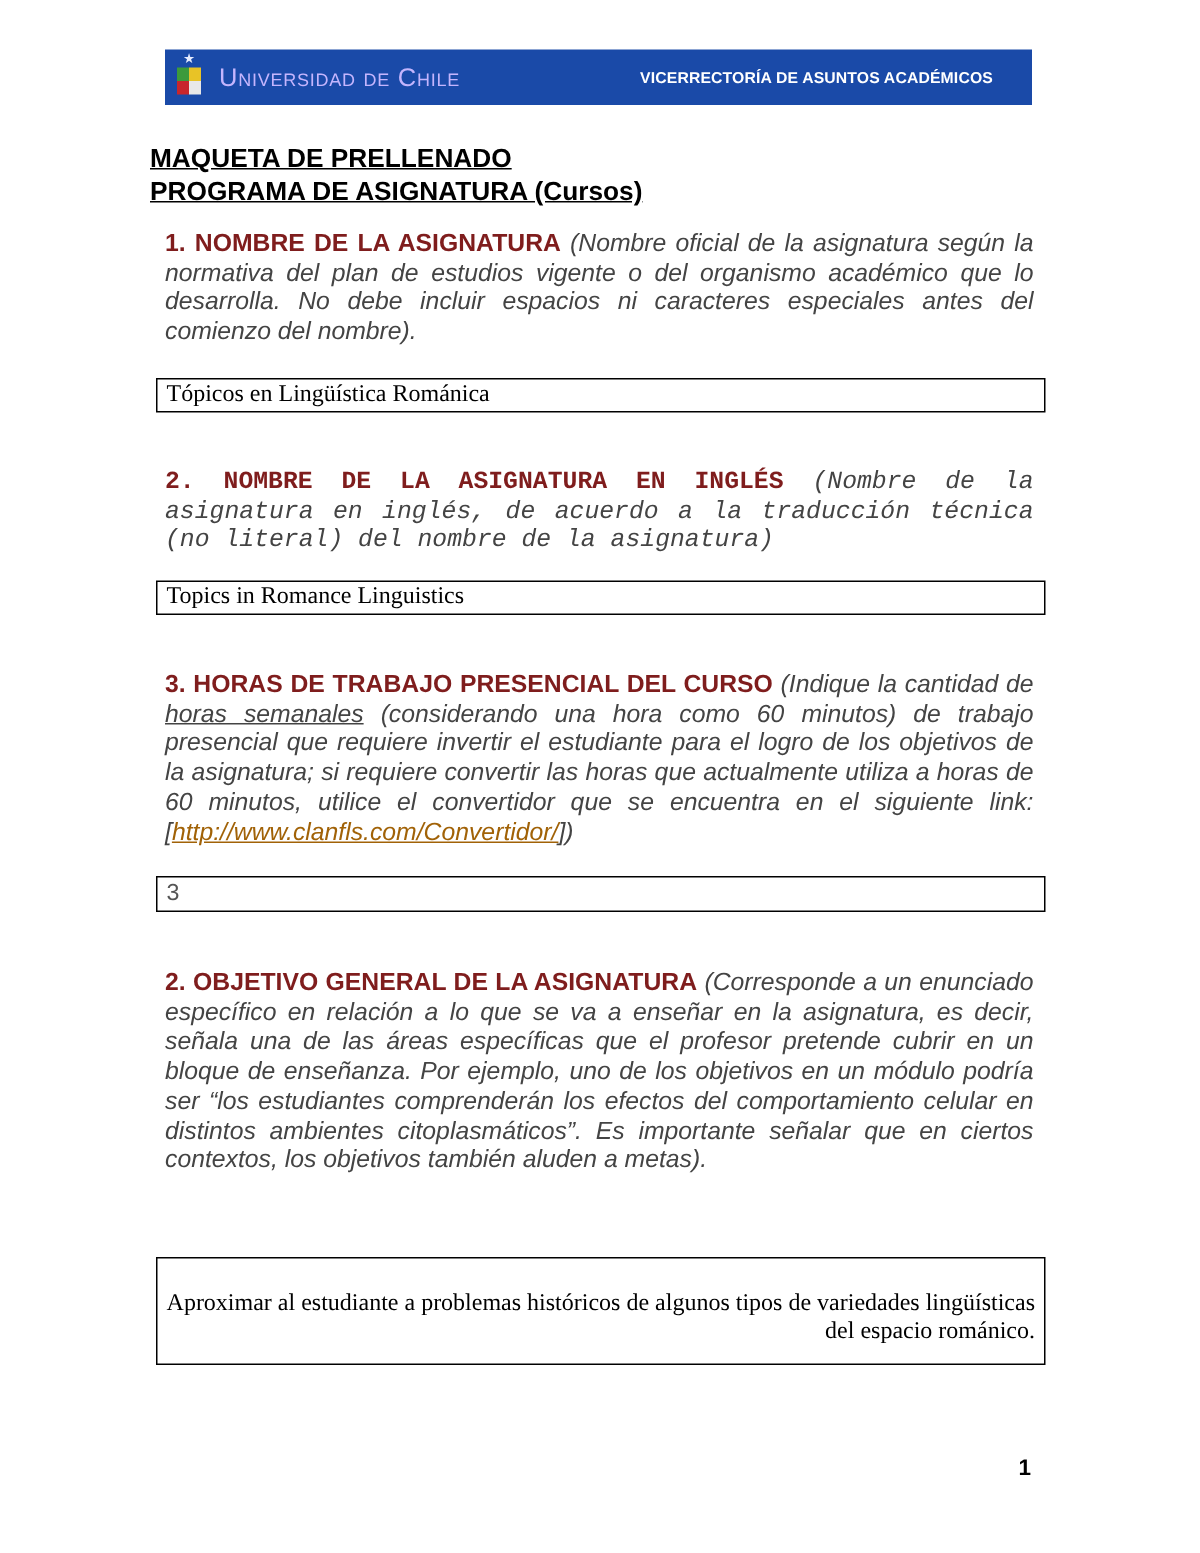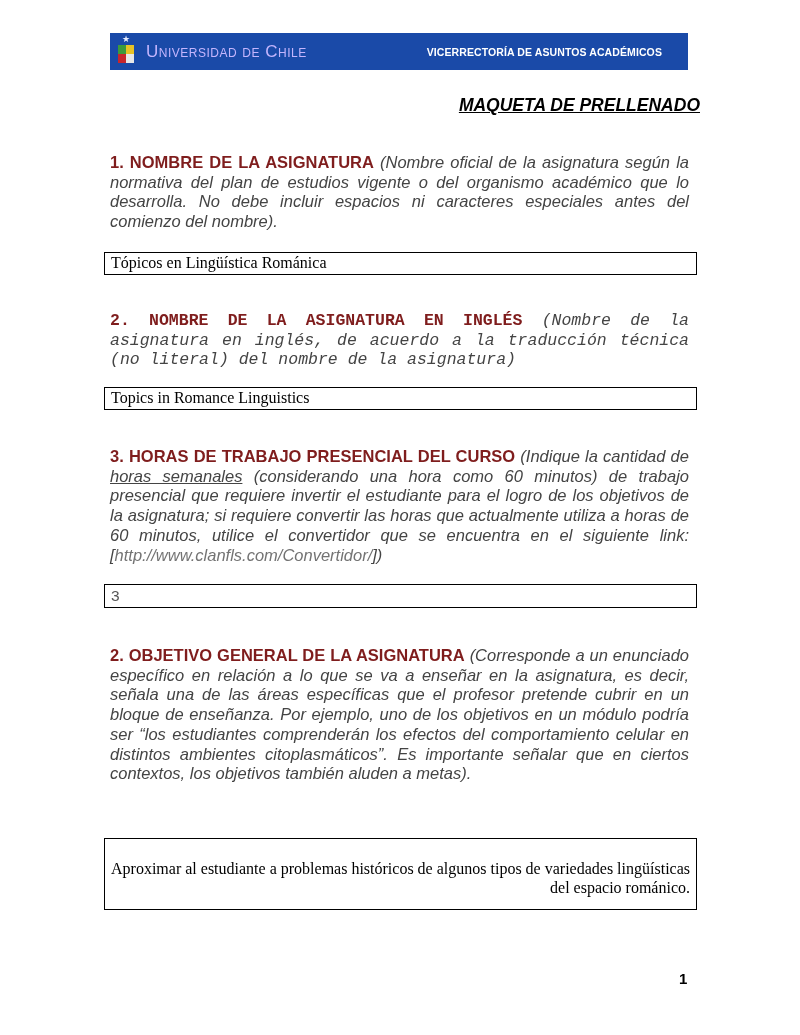--- a/index.html
+++ b/index.html
@@ -64,25 +64,24 @@
       font-weight: bold;
       font-size: 10.5px;
       margin-right: 26px;
       letter-spacing: 0.1px;
     }
     .title-block {
       position: absolute;
       left: 100px;
       top: 94px;
       width: 600px;
-      text-align: right;
+      text-align: left;
       font-weight: bold;
       font-size: 17.5px;
       line-height: 22px;
-      font-style: italic;
     }
     .title-block div {
       text-decoration: underline;
     }
     .section {
       position: absolute;
       left: 110px;
       width: 579px;
       font-size: 16.5px;
       line-height: 19.7px;
@@ -94,21 +93,22 @@
     }
     .section .desc {
       font-style: italic;
       color: #444;
       margin-top: 40px;
     }
     .section .u {
       text-decoration: underline;
     }
     .section a {
-      color: #737373;
+      color: #a16207;
+      text-decoration: underline;
     }
     .answer {
       position: absolute;
       left: 104px;
       width: 593px;
       box-sizing: border-box;
       border: 1.5px solid #000;
       font-family: "Liberation Serif", serif;
       font-size: 16px;
       padding-left: 6px;
@@ -143,20 +143,21 @@
         <span class="q3"></span>
         <span class="q4"></span>
     </div>
     <span class="uni-name">Universidad de Chile</span>
   </div>
   <span class="vra">VICERRECTORÍA DE ASUNTOS ACADÉMICOS</span>
 </div>
 
 <div class="title-block">
   <div>MAQUETA DE PRELLENADO</div>
+  <div>PROGRAMA DE ASIGNATURA (Cursos)</div>
 </div>
 
 <div class="section" style="top:153px;">
   <span class="head">1. NOMBRE DE LA ASIGNATURA</span>
   <span class="desc">(Nombre oficial de la asignatura según la normativa del plan de estudios vigente o del organismo académico que lo desarrolla. No debe incluir espacios ni caracteres especiales antes del comienzo del nombre).</span>
 </div>
 <div class="answer" style="top:252px;height:23px;line-height:20px;">Tópicos en Lingüística Románica</div>
 
 <div class="section" style="top:311px;font-family:Liberation Mono, monospace;">
   <span class="head">2. NOMBRE DE LA ASIGNATURA EN INGLÉS</span>

